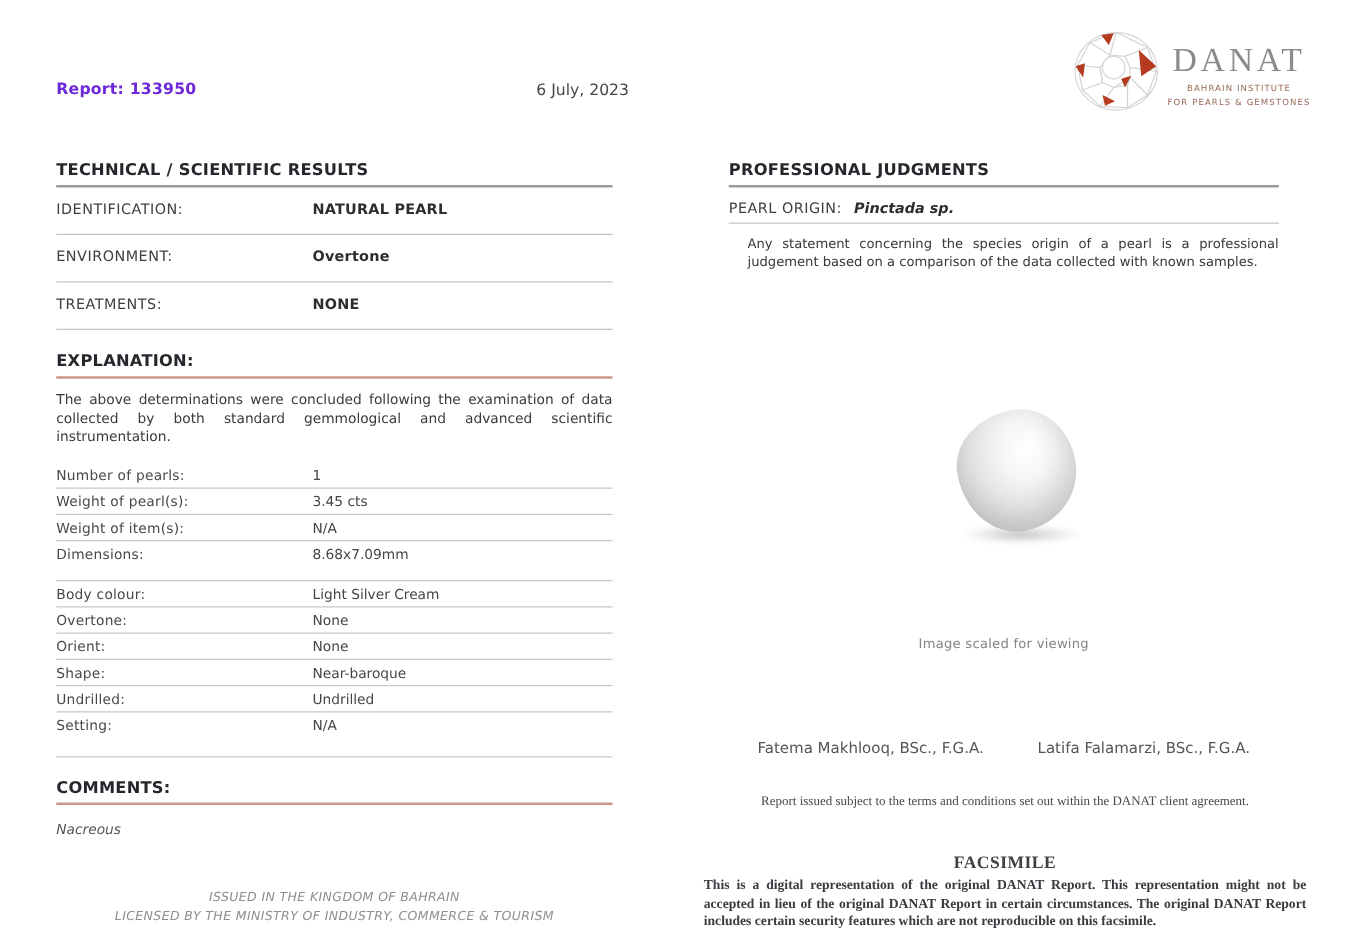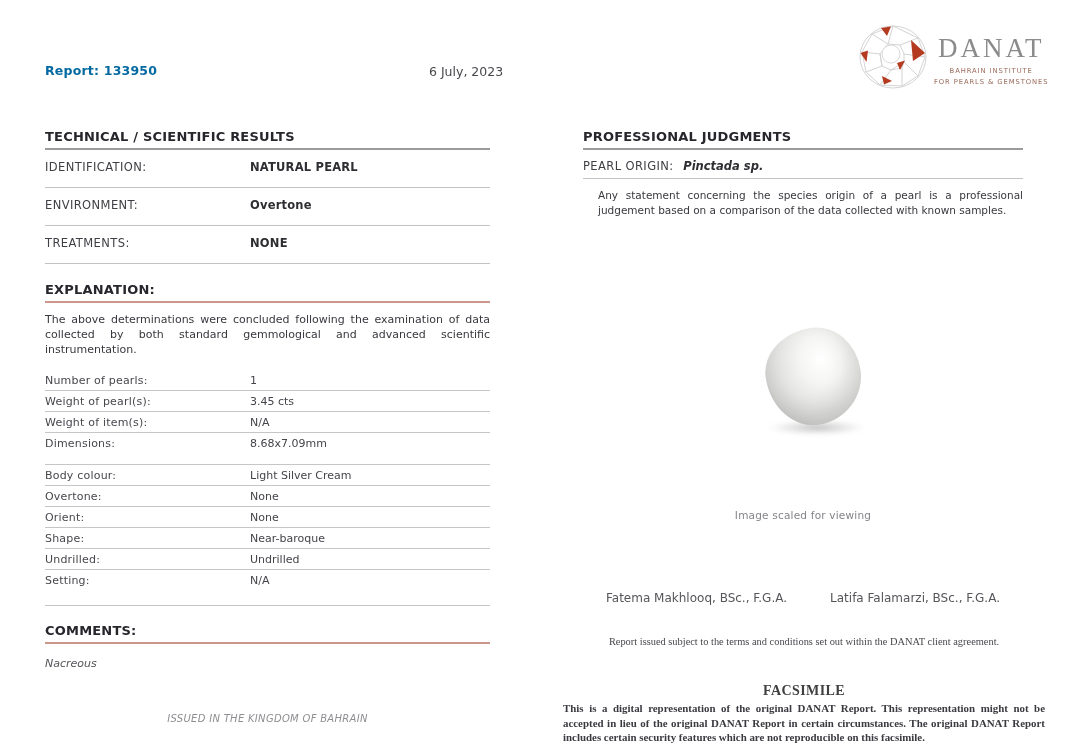--- a/index.html
+++ b/index.html
@@ -5,21 +5,21 @@
   html,body { margin:0; padding:0; }
   body {
     width:1080px; height:753px;
     background:#ffffff;
     font-family:"DejaVu Sans", sans-serif;
     color:#2e2e33;
   }
   .page { position:relative; width:1080px; height:753px; background:#ffffff; overflow:hidden; }
 
   
-  .report-no { position:absolute; left:45px; top:63px; font-size:12.5px; font-weight:bold; color:#0369a1; letter-spacing:0.2px; }
+  .report-no { position:absolute; left:45px; top:63px; font-size:12.5px; font-weight:bold; color:#6d28d9; letter-spacing:0.2px; }
   .date { position:absolute; left:429px; top:64px; font-size:12.5px; color:#47474d; }
   .logo { position:absolute; left:858px; top:24px; display:flex; align-items:flex-start; }
   .logo-sphere { width:70px; height:66px; flex:0 0 auto; }
   .logo-textblock { margin-left:6px; padding-top:11px; text-align:center; }
   .brand { font-family:"Liberation Serif", serif; font-size:27px; line-height:1; letter-spacing:3px; color:#8b8b8d; }
   .brand-sub { margin-top:4px; font-size:6.8px; letter-spacing:0.9px; color:#9a6a58; line-height:1.55; }
 
   
   .sec-title { font-size:13px; font-weight:bold; color:#26262c; letter-spacing:0.2px; line-height:14px; padding-bottom:4px; border-bottom:2px solid #9b9b9b; }
   .sec-title.pink { border-bottom:2px solid #cb978c; }
@@ -203,15 +203,16 @@
 
   <div class="terms">Report issued subject to the terms and conditions set out within the DANAT client agreement.</div>
 
   <div class="facsimile">
     <div class="fac-title">FACSIMILE</div>
     <div class="fac-text">This is a digital representation of the original DANAT Report. This representation might not be accepted in lieu of the original DANAT Report in certain circumstances. The original DANAT Report includes certain security features which are not reproducible on this facsimile.</div>
   </div>
 
   <div class="footer-left">
     <div>ISSUED IN THE KINGDOM OF BAHRAIN</div>
+    <div>LICENSED BY THE MINISTRY OF INDUSTRY, COMMERCE &amp; TOURISM</div>
   </div>
 
 </div>
 
 </body></html>

